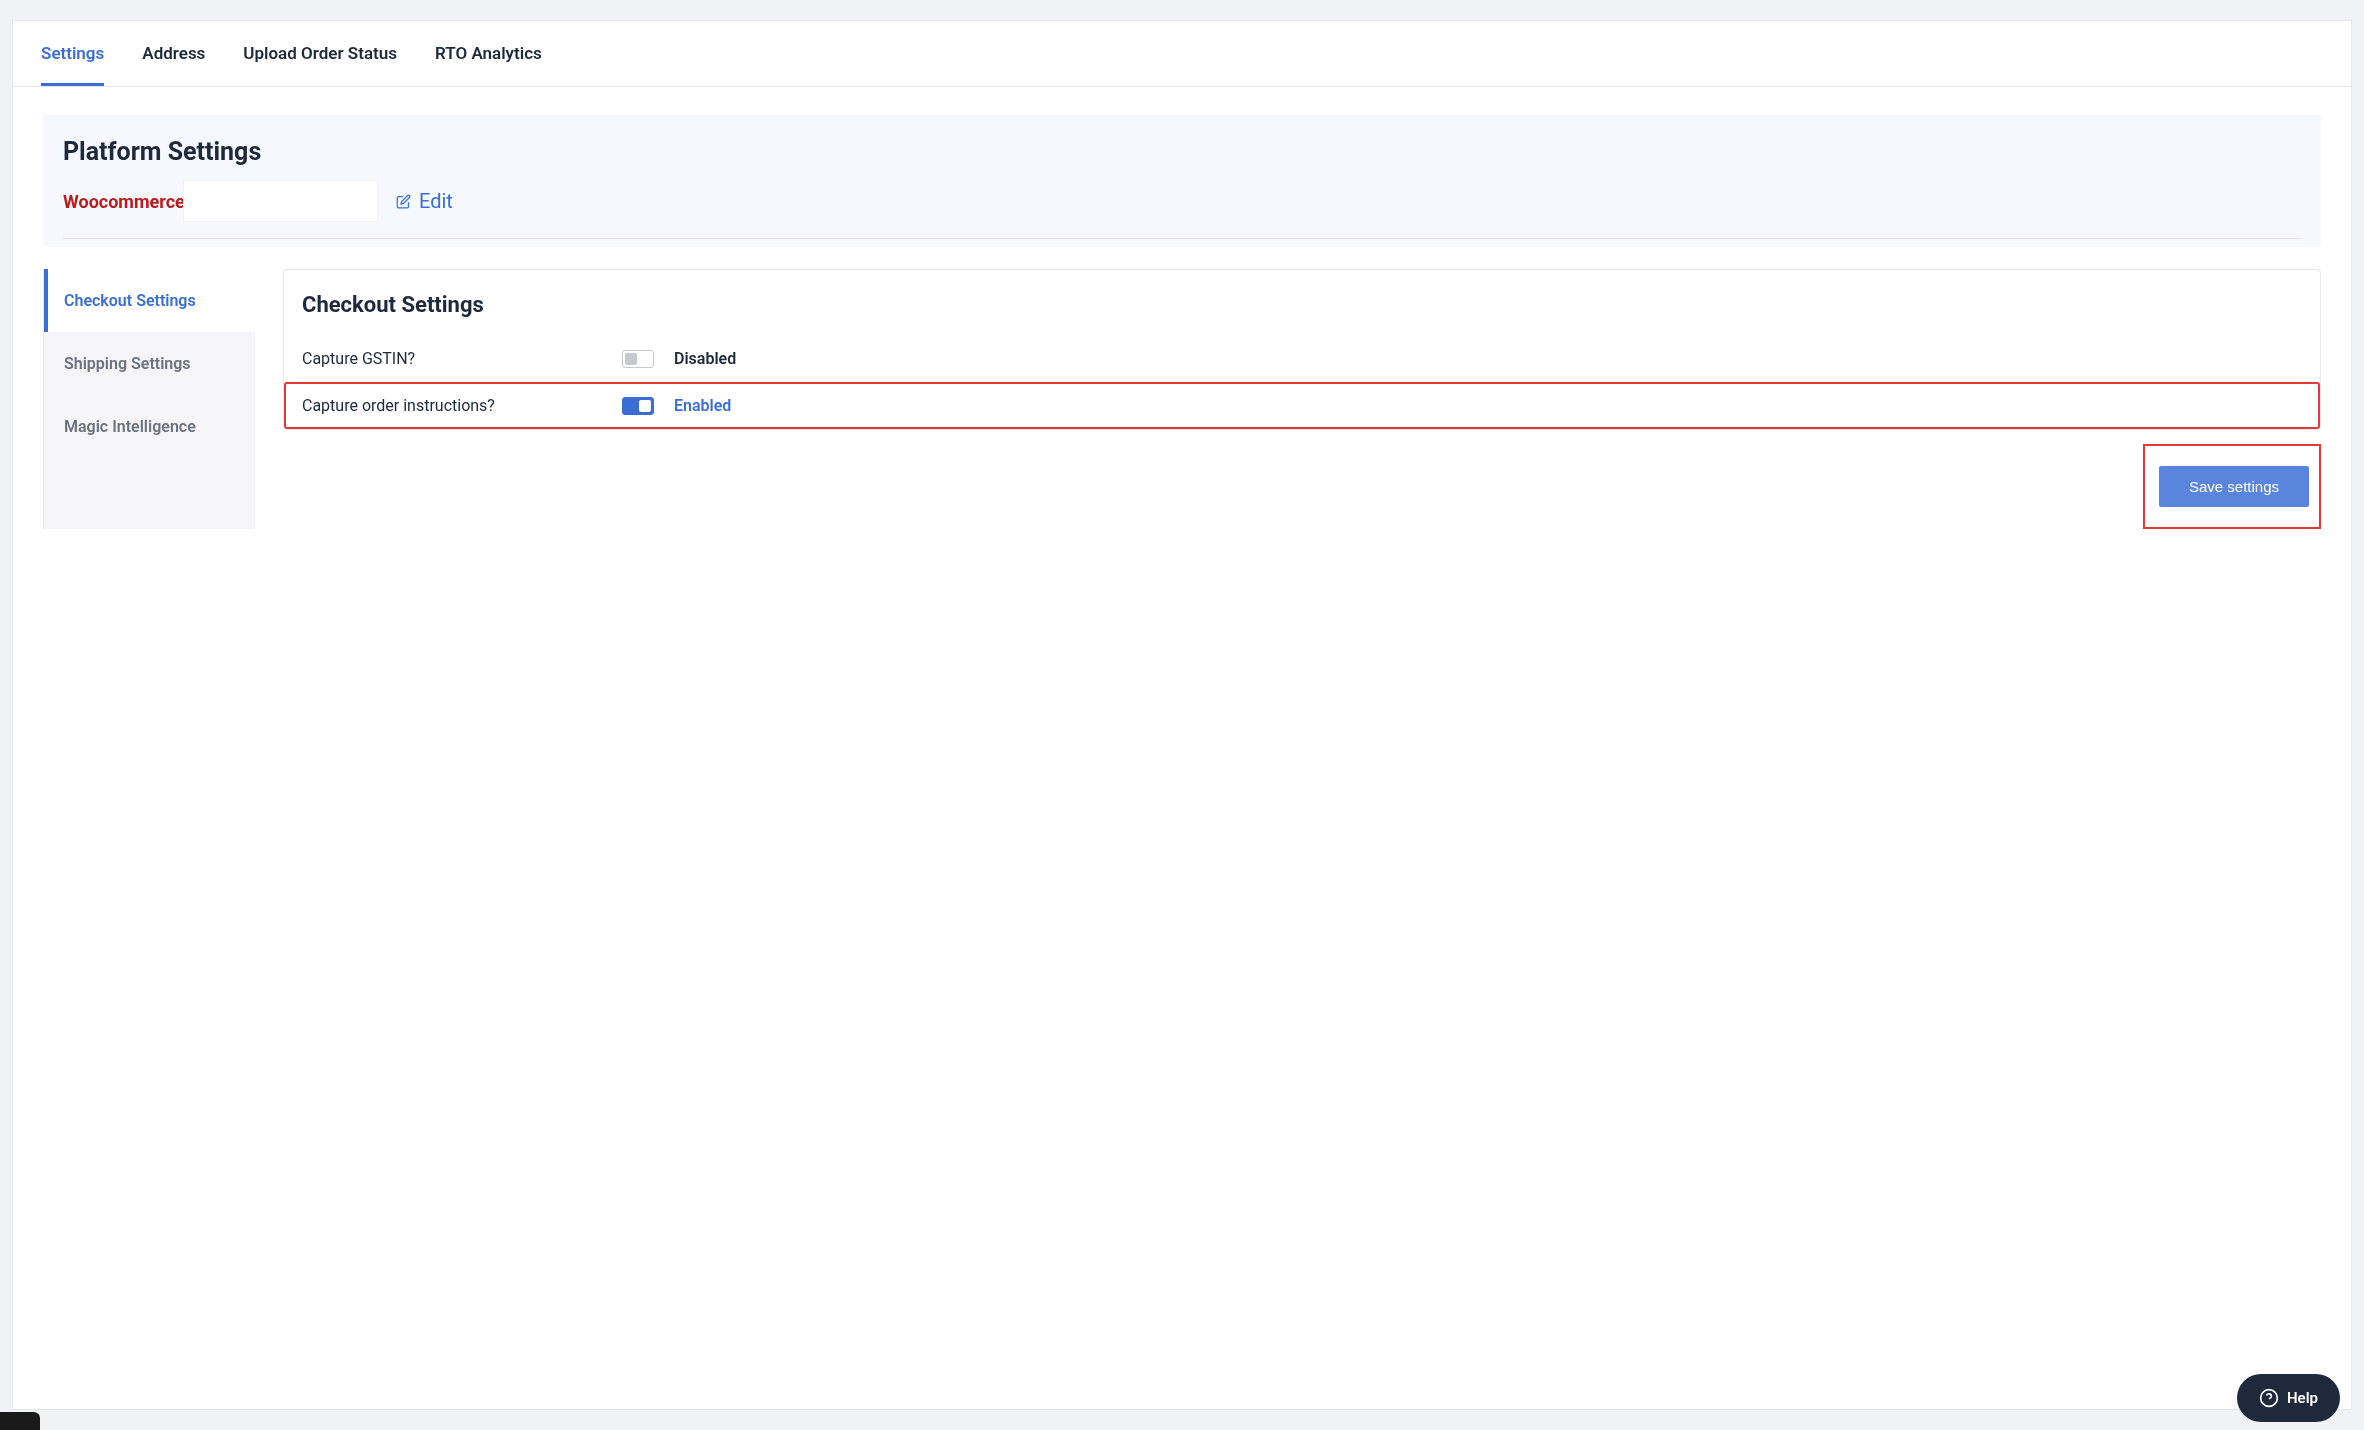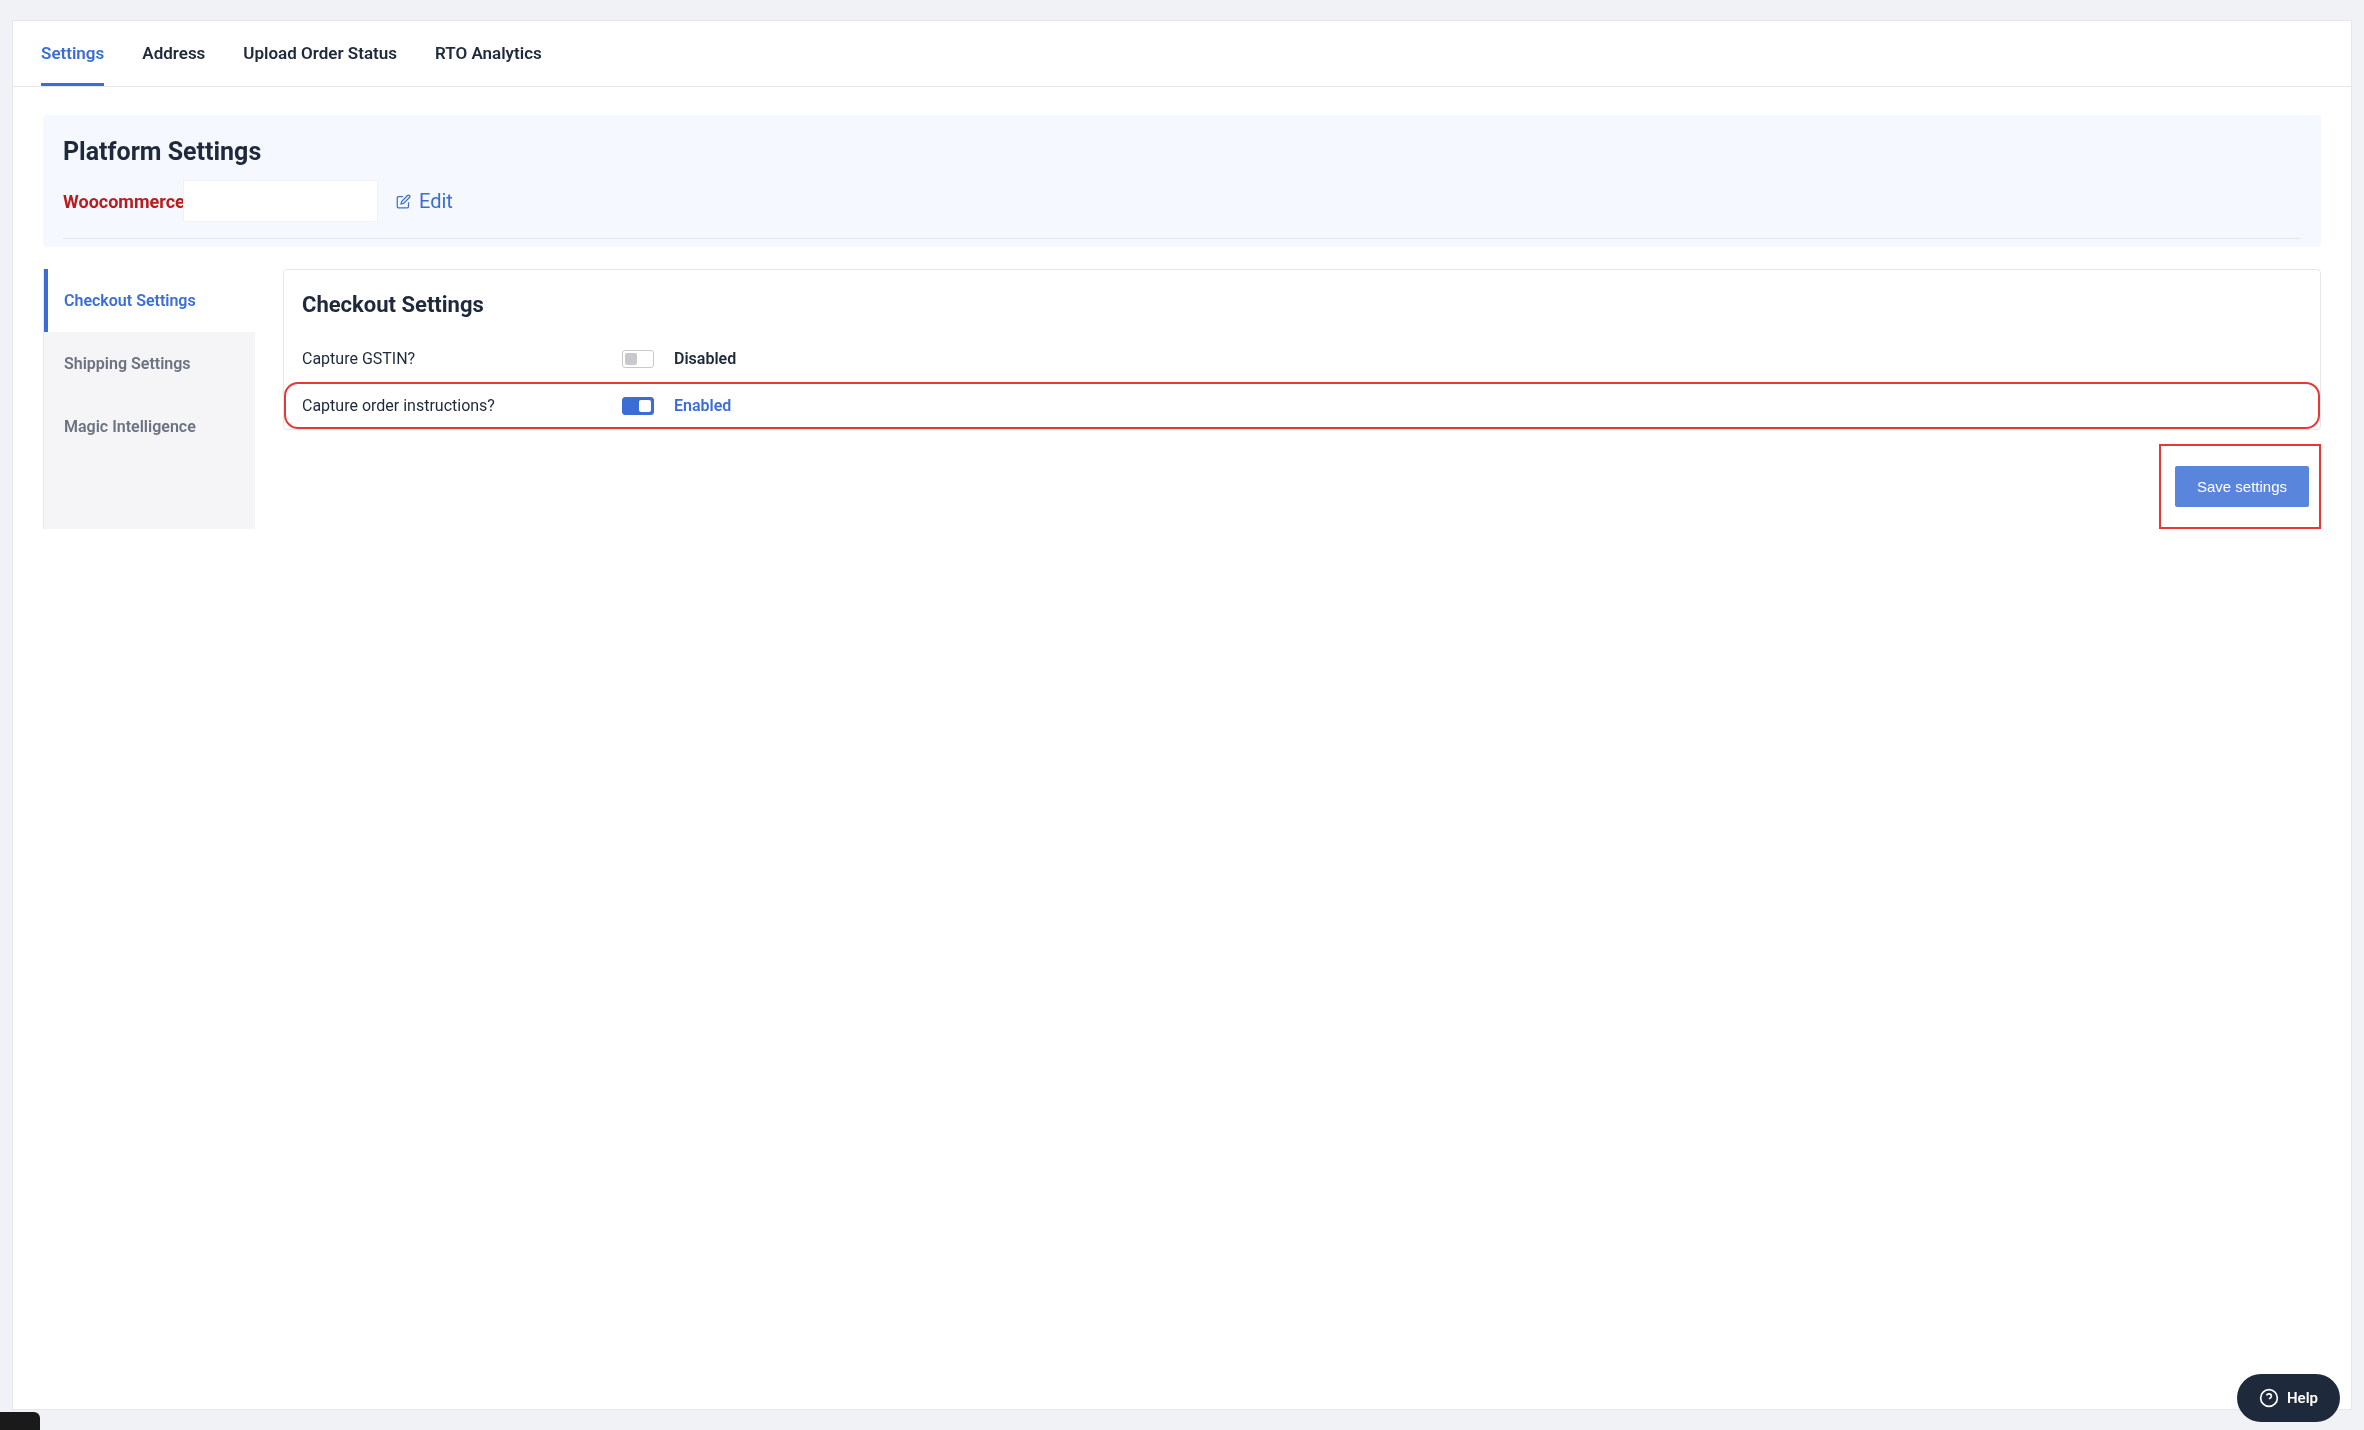--- a/index.html
+++ b/index.html
@@ -121,21 +121,21 @@
       color: #1e293b;
       padding: 0 18px 18px 18px;
     }
     .setting-row {
       display: flex;
       align-items: center;
       padding: 14px 18px;
     }
     .setting-row.highlighted {
       border: 2px solid #e53935;
-      border-radius: 14px;
+      border-radius: 3px;
       margin: 0 0px;
       padding: 12px 16px;
     }
     .setting-label {
       width: 320px;
       font-size: 16px;
       color: #1e293b;
     }
     .toggle-wrap {
       display: flex;
@@ -192,21 +192,21 @@
     }
     .save-highlight {
       border: 2px solid #e53935;
       padding: 20px 10px 20px 14px;
       display: inline-block;
     }
     .save-btn {
       background: #5a85dc;
       color: #fff;
       border: none;
-      padding: 12px 22px;
+      padding: 12px 30px;
       font-size: 15px;
       border-radius: 2px;
       cursor: pointer;
     }
     .help-widget {
       position: fixed;
       bottom: 8px;
       right: 24px;
       background: #1e293b;
       color: #fff;

